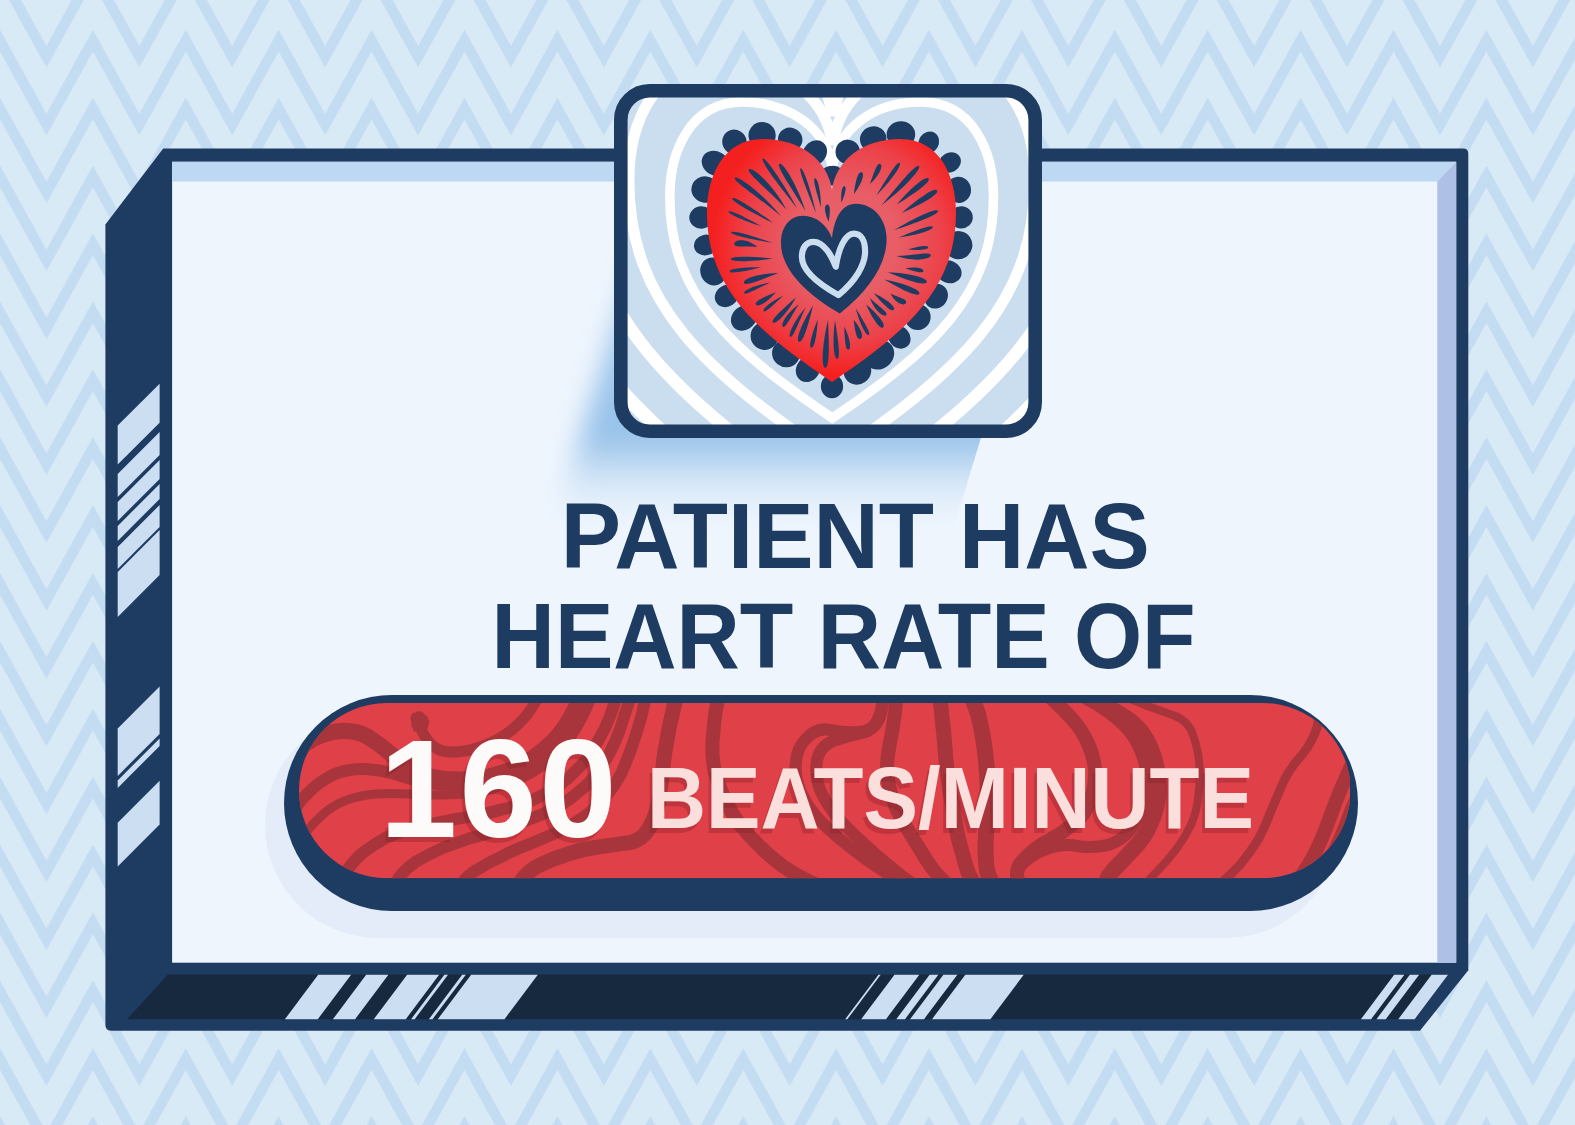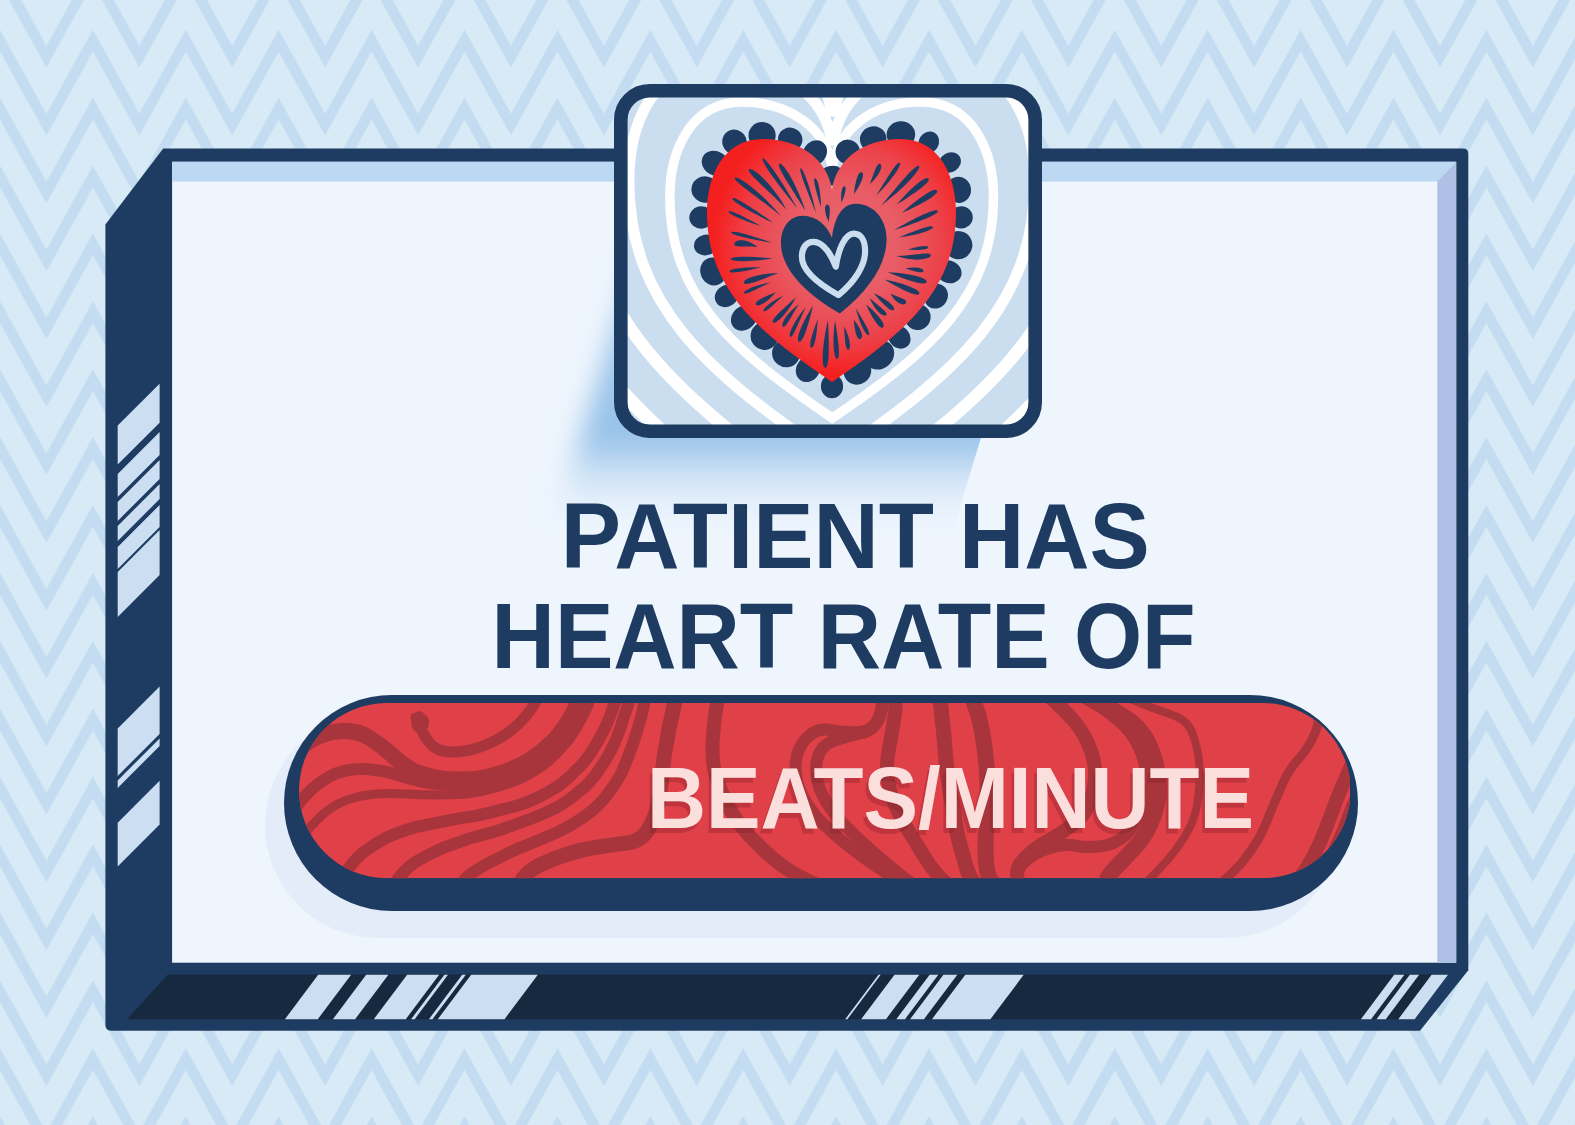--- a/index.html
+++ b/index.html
@@ -254,16 +254,17 @@
         <path d="M726 -57Q751 -40 764 -33Q778 -26 791 -20Q805 -14 819 -8Q833 -3 847 3Q861 8 875 13Q889 19 893 33Q898 47 899 62Q900 77 898 92Q897 107 891 121Q885 134 876 146Q867 158 856 169Q846 179 836 190Q826 202 819 215L812 228" stroke-width="8"></path>
         <path d="M977 -58Q995 -35 1004 -23Q1013 -11 1017 4Q1020 18 1014 31Q1008 45 998 56Q988 67 982 81Q976 95 970 109Q965 123 958 136Q950 149 941 160Q931 171 919 181Q907 190 894 197Q881 205 868 213L856 221" stroke-width="9"></path>
         <path d="M1129 -57Q1112 -32 1102 -21Q1093 -9 1084 3Q1076 16 1068 29Q1061 42 1054 55Q1048 69 1042 82Q1036 96 1031 110Q1026 124 1020 138Q1014 152 1006 165Q998 177 988 188Q978 199 965 208Q953 216 939 223L926 229" stroke-width="14"></path>
         <path d="M1197 -60Q1178 -37 1166 -27Q1155 -18 1143 -9Q1131 -0 1119 9Q1108 19 1098 30Q1087 41 1079 54Q1071 66 1064 80Q1057 93 1051 107Q1046 121 1040 135Q1034 148 1028 162Q1021 175 1012 187Q1004 200 992 209Q981 219 968 227L955 234" stroke-width="14"></path>
         <path d="M1197 4Q1170 17 1156 24Q1143 31 1131 40Q1119 48 1108 59Q1098 70 1089 82Q1081 94 1074 108Q1067 121 1062 135Q1056 149 1050 163Q1045 177 1037 190Q1030 203 1020 214L1010 226" stroke-width="9"></path>
         <path d="M1199 105Q1178 127 1170 140Q1163 153 1159 167Q1155 182 1155 197L1154 212" stroke-width="15"></path>
       </g>
     </g>
   </svg>
   <div class="pill-text">
+    <span class="val">160</span>
         <span class="unit">BEATS/MINUTE</span>
   </div>
 </div>
 </div>
 
 </body></html>

